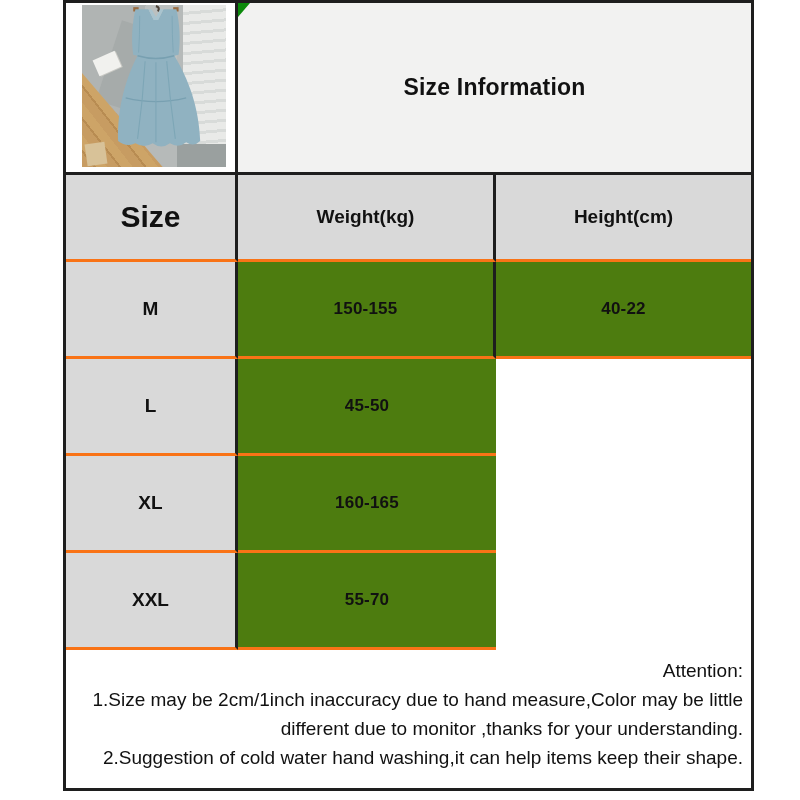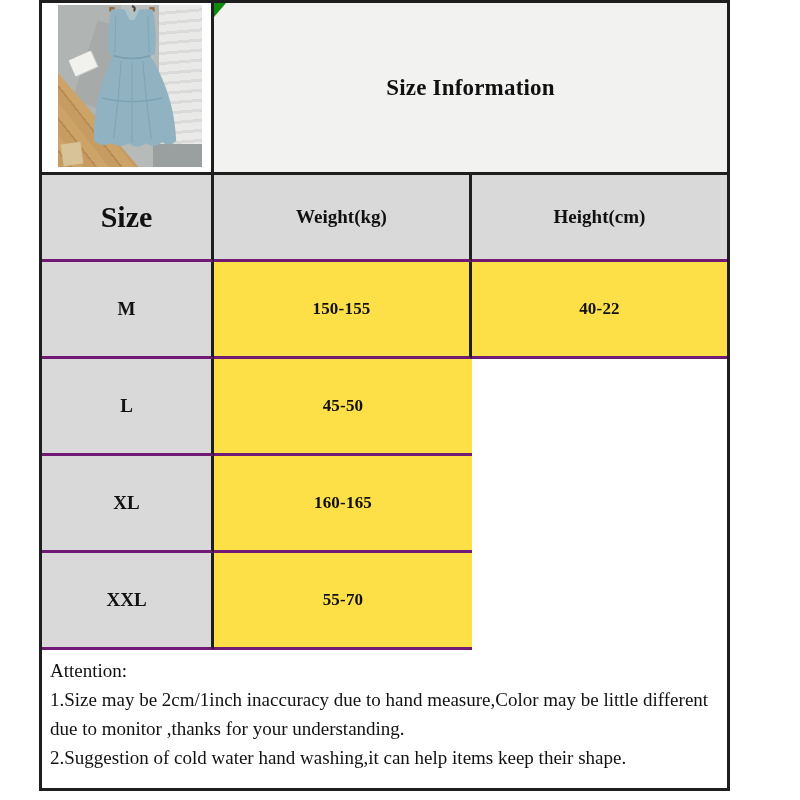--- a/index.html
+++ b/index.html
@@ -1,20 +1,20 @@
 <!DOCTYPE html>
 <html><head>
 <meta charset="utf-8">
 <style>
   * { margin:0; padding:0; box-sizing:border-box; }
   html,body { width:800px; height:800px; background:#ffffff; font-family:"Liberation Sans", sans-serif; color:#111; }
   .stage { position:relative; width:800px; height:800px; background:#ffffff; overflow:hidden; }
 
-  .sheet { position:absolute; left:39px; top:0; width:691px; height:791px;
-           border:3px solid #1e1e1e; background:#ffffff; display:flex; flex-direction:column;font-family:Liberation Serif, serif; }
+  .sheet { position:absolute; left:63px; top:0; width:691px; height:791px;
+           border:3px solid #1e1e1e; background:#ffffff; display:flex; flex-direction:column; }
 
   
   .top-row { display:flex; height:172px; border-bottom:3px solid #1e1e1e; flex:0 0 auto; }
   .photo-cell { width:172px; flex:0 0 auto; border-right:3px solid #1e1e1e; background:#ffffff;
                 padding:2px 9px 5px 16px; }
   .photo { position:relative; width:100%; height:100%; background:#b6bab9; overflow:hidden; }
   .wall-strip { position:absolute; right:0; top:0; width:30%; height:100%;
                 background:repeating-linear-gradient(175deg,#e9eae8 0 7px,#d8dbd9 7px 10px); }
   .couch { position:absolute; left:0; top:0; width:66%; height:72%;
            background:linear-gradient(100deg,#b0b4b3 0 55%,#bcc0bf 55% 100%); }
@@ -33,31 +33,31 @@
   
   .title-cell { flex:1 1 auto; position:relative; background:#f2f2f1;
                 display:flex; align-items:center; justify-content:center; }
   .title-text { font-size:23px; font-weight:bold; letter-spacing:0.2px; }
   .corner-marker { position:absolute; left:0; top:0; width:0; height:0;
                    border-top:14px solid #0b8a0b; border-right:12px solid transparent; }
 
   
   .row { display:grid; grid-template-columns:172px 258px 1fr; flex:0 0 auto; }
   .cell { display:flex; align-items:center; justify-content:center; text-align:center;
-          border-right:3px solid #1e1e1e; border-bottom:3px solid #701a75; }
+          border-right:3px solid #1e1e1e; border-bottom:3px solid #f97316; }
   .cell:last-child { border-right:none; }
   .thead { height:87px; }
   .thead .cell { background:#d9d9d9; font-weight:bold; font-size:19px; }
   .thead .size-head { font-size:30px; }
   .trow { height:97px; }
   .trow .size-cell { background:#d9d9d9; font-weight:bold; font-size:19px; }
-  .trow .val-cell { background:#fde047; font-weight:bold; font-size:17px; letter-spacing:0.2px; }
+  .trow .val-cell { background:#4d7c0f; font-weight:bold; font-size:17px; letter-spacing:0.2px; }
 
   
-  .attention { flex:1 1 auto; background:#ffffff; padding:6px 8px; font-size:19px; line-height:29px; }
+  .attention { flex:1 1 auto; background:#ffffff; padding:6px 8px; font-size:19px; line-height:29px;text-align:right; }
   .attention .note { font-size:19px; }
 </style>
 </head>
 <body>
 
 <div class="stage">
   <div class="sheet">
 
     <div class="top-row">
       <div class="photo-cell">

